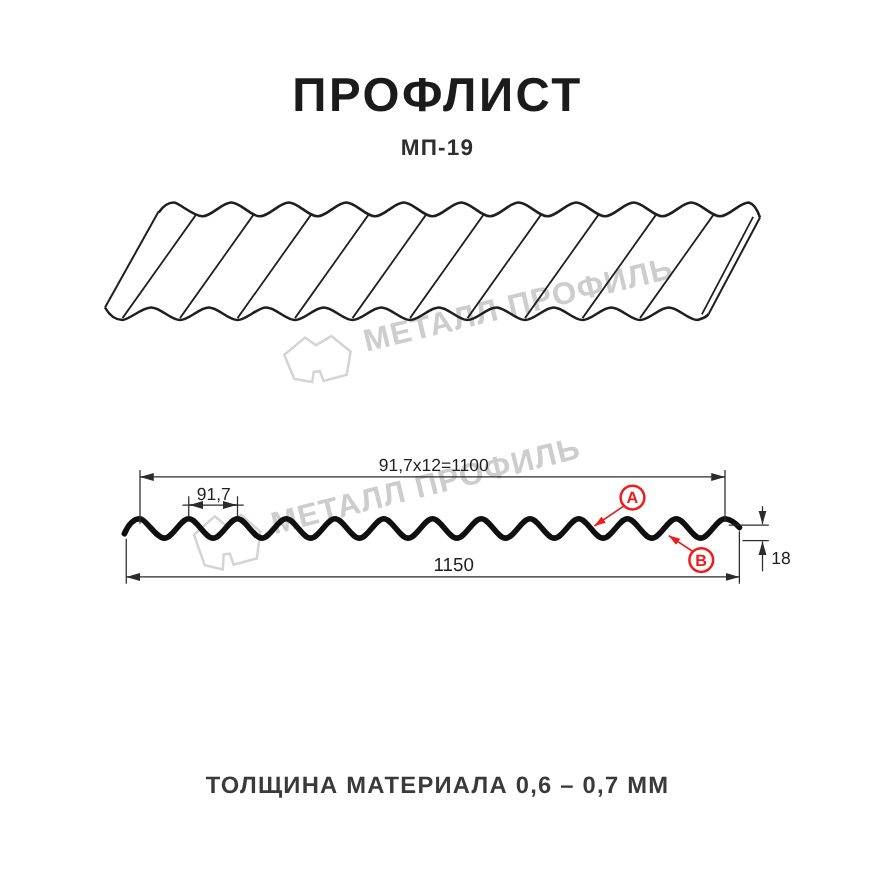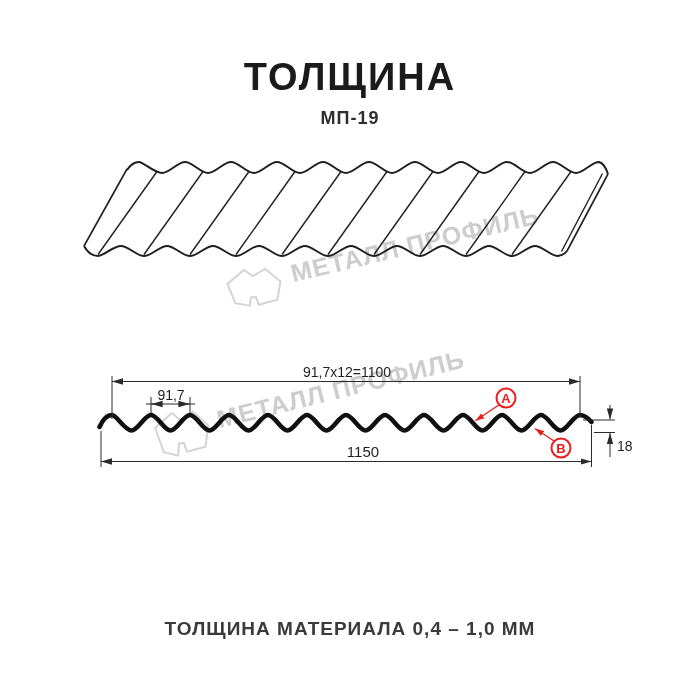--- a/index.html
+++ b/index.html
@@ -34,21 +34,21 @@
   .thin{stroke:#2b2b2b;stroke-width:1;fill:none;}
   .sheet{stroke:#1f1f1f;fill:none;}
   .red{stroke:#ee1d1b;fill:none;}
 </style>
 </head>
 <body>
 
 <div class="stage">
 
   <div class="title-block">
-    <div class="page-title">ТОЛЩИНА</div>
+    <div class="page-title">ПРОФЛИСТ</div>
     <div class="page-subtitle">МП-19</div>
   </div>
 
   <svg class="wm-logo l1" width="56" height="40" viewBox="0 0 56 40">
     <path d="M19,1 L27,8 L40,2 L54,16 L49,34 L30,37 L28,29 L23,29 L21,37 L7,33 L1,13 Z" fill="none" stroke="#d4d4d4" stroke-width="2"></path>
   </svg>
   <div class="watermark-text wm1">МЕТАЛЛ ПРОФИЛЬ</div>
 
   <svg class="wm-logo l2" width="56" height="48" viewBox="0 0 56 48">
     <path d="M19,2 L27,10 L40,3 L54,18 L49,39 L30,42 L28,33 L23,33 L21,45 L7,40 L1,15 Z" fill="none" stroke="#d4d4d4" stroke-width="2"></path>
@@ -150,15 +150,15 @@
       </g>
 
       <g>
         <line class="red" stroke-width="1.3" x1="554" y1="441" x2="535" y2="428.5" marker-end="url(#arrR)"></line>
         <circle class="red" stroke-width="2" cx="561" cy="448" r="9.5"></circle>
         <text class="marker-letter" x="561" y="452.8" text-anchor="middle">B</text>
       </g>
     </g>
   </svg>
 
-  <div class="footer-note">ТОЛЩИНА МАТЕРИАЛА 0,4 – 1,0 ММ</div>
+  <div class="footer-note">ТОЛЩИНА МАТЕРИАЛА 0,6 – 0,7 ММ</div>
 
 </div>
 
 </body></html>

